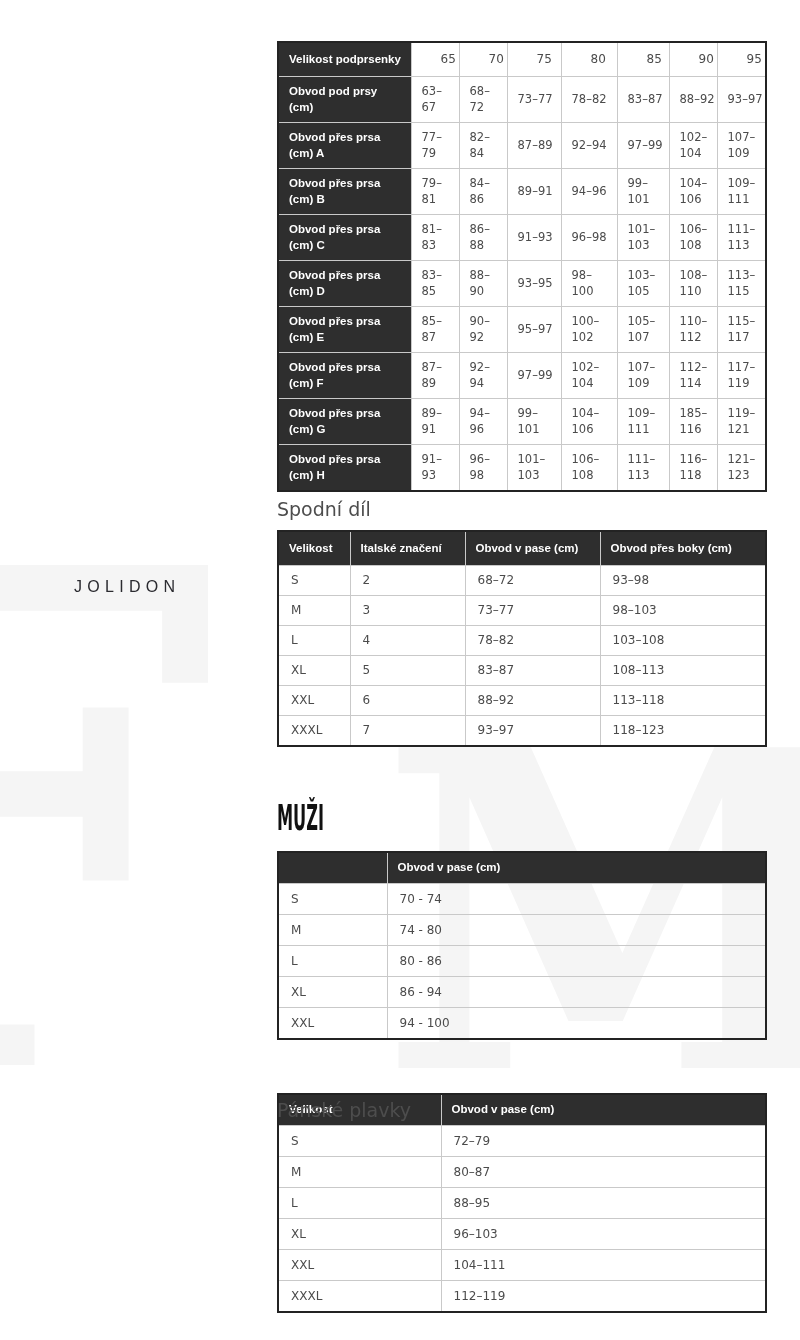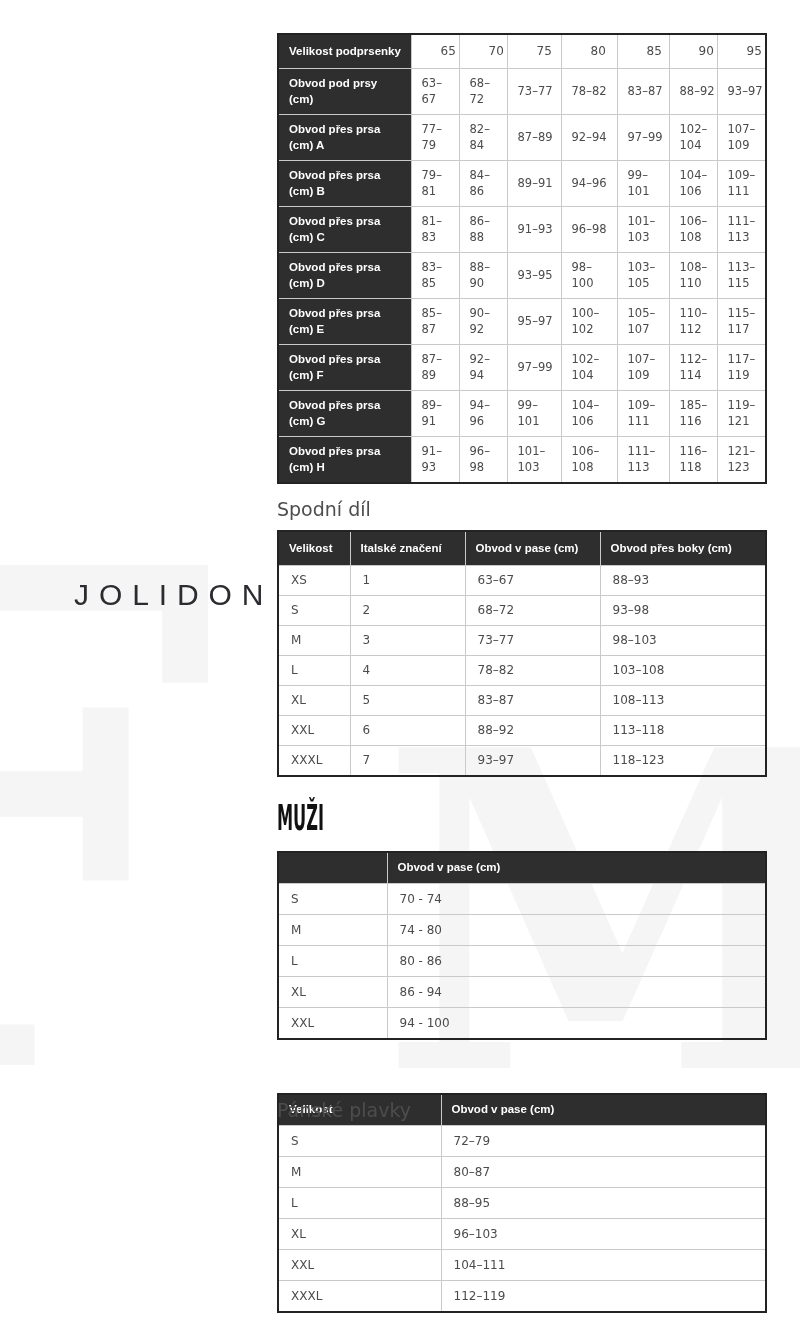--- a/index.html
+++ b/index.html
@@ -12,21 +12,21 @@
   .wm{
     position:absolute;z-index:0;color:#f5f5f5;
     font-family:"DejaVu Serif",serif;font-weight:bold;line-height:1;
     user-select:none;pointer-events:none;
   }
   .wm-left{left:-270px;top:481px;font-size:686px;}
   .wm-right{left:380px;top:694px;font-size:440px;}
   
   .logo{
     position:absolute;left:74px;top:578px;z-index:2;
-    font-family:"Liberation Sans",sans-serif;font-size:30px;font-weight:500;
+    font-family:"Liberation Sans",sans-serif;font-size:16px;font-weight:500;
     letter-spacing:0.33em;color:#2b2b30;white-space:nowrap;text-align:right;
   }
   
   .small-title{
     position:absolute;left:277px;z-index:2;
     font-size:19px;color:#4d4d4d;white-space:nowrap;
   }
   .title-spodni{top:498px;}
   .title-panske{top:1060px;margin-top:39px;}
   .big-title{
@@ -34,21 +34,21 @@
     font-family:"DejaVu Sans",sans-serif;font-weight:bold;font-size:36px;
     line-height:1;color:#111111;transform:scaleX(0.45);transform-origin:left center;
     white-space:nowrap;
   }
   
   table.sz{
     position:absolute;z-index:1;border-collapse:collapse;table-layout:fixed;
     width:488px;left:277px;background:transparent;
     border:2px solid #232323;
   }
-  .t-bra {top:33px;border-radius:9px;}
+  .t-bra {top:41px;border-radius:9px;}
   .t-bot {top:530px;}
   .t-men {top:851px;}
   .t-swim{top:1093px;}
   table.sz th,table.sz td{
     border:1px solid #c9c9c9;
     font-family:"DejaVu Sans",sans-serif;
     font-size:12px;line-height:1.35;color:#4b4b4b;font-weight:normal;
     text-align:left;vertical-align:middle;
     padding:2px 4px 2px 12px;
     white-space:pre;overflow:hidden;
@@ -265,26 +265,20 @@
     <thead>
         <tr>
           <th class="dark">Velikost</th>
           <th class="dark">Italské značení</th>
           <th class="dark">Obvod v pase (cm)</th>
           <th class="dark">Obvod přes boky (cm)</th>
         </tr>
       </thead>
     <tbody>
         <tr>
-          <td>XS</td>
-          <td>1</td>
-          <td>63–67</td>
-          <td>88–93</td>
-        </tr>
-        <tr>
           <td>S</td>
           <td>2</td>
           <td>68–72</td>
           <td>93–98</td>
         </tr>
         <tr>
           <td>M</td>
           <td>3</td>
           <td>73–77</td>
           <td>98–103</td>

